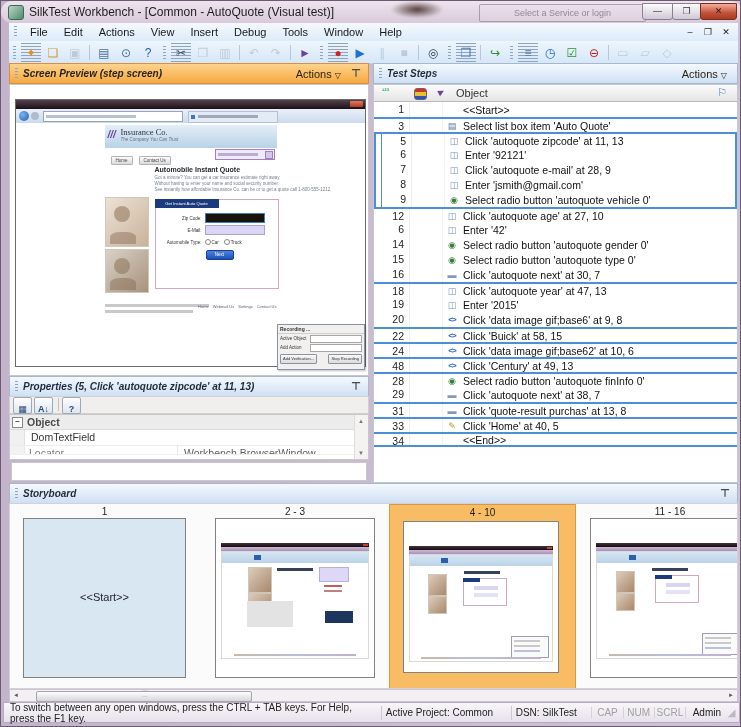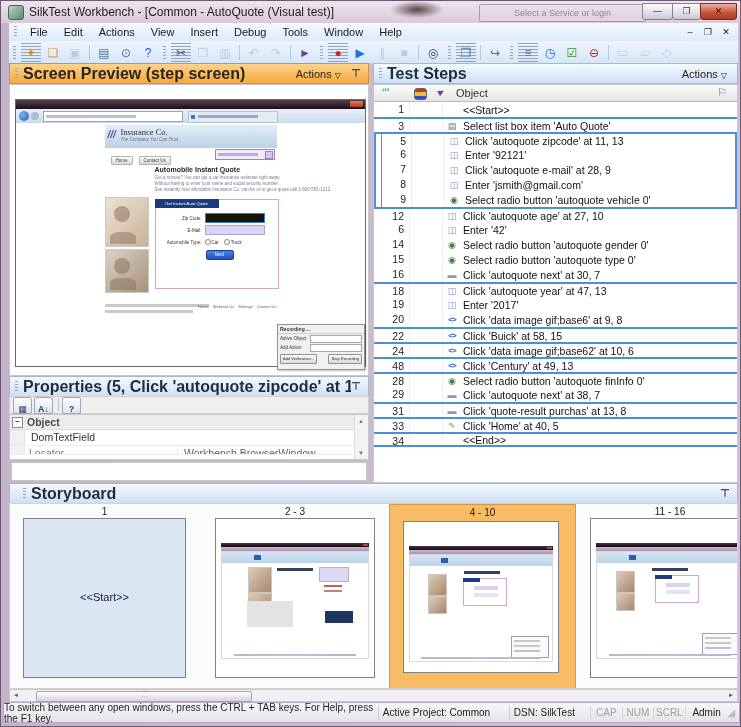--- a/index.html
+++ b/index.html
@@ -1,21 +1,21 @@
 <!DOCTYPE html>
 <html><head>
 <meta charset="utf-8">
 <style>
   html,body{margin:0;padding:0;background:#9a8aa4;}
   .win{position:relative;width:741px;height:727px;overflow:hidden;
        font-family:"Liberation Sans","DejaVu Sans",sans-serif;
        background:linear-gradient(90deg,#c3b3cb,#cfc2d6);border:1px solid #6a5a72;box-sizing:border-box;}
   
   .titlebar{position:absolute;left:0;top:0;width:741px;height:22px;
-    background:linear-gradient(#efe4ee,#d9cada);display:flex;align-items:center;}
+    background:linear-gradient(#efe4ee,#d9cada);display:flex;align-items:center;border-radius:11px;}
   .appicon{width:14px;height:13px;margin:0 5px 0 7px;border-radius:3px;
     background:linear-gradient(135deg,#bcd6c6,#4f8a6c);border:1px solid #3a6a52;}
   .title-text{font-size:12px;color:#1d1d1d;}
   .ghostbox{position:absolute;left:478px;top:3px;width:165px;height:16px;
     border:1px solid rgba(125,105,125,.55);background:rgba(235,225,235,.25);
     font-size:9px;color:rgba(95,78,95,.6);text-align:center;line-height:16px;border-radius:2px;}
   .smudge{position:absolute;left:390px;top:0;width:52px;height:17px;
     background:radial-gradient(ellipse at center,rgba(45,22,16,.8),rgba(45,22,16,0) 72%);filter:blur(1px);}
   .winbtns{position:absolute;right:5px;top:2px;display:flex;}
   .wbtn{height:15px;border:1px solid #8a7f92;border-radius:0 0 3px 3px;margin-left:-1px;
@@ -39,21 +39,21 @@
   .tb.grip{margin-left:12px;}
   .tb.grip::before{content:"";position:absolute;left:-8px;top:3px;width:3px;height:13px;
     background:repeating-linear-gradient(#8fa4bd 0 1px,transparent 1px 3px);}
   .tb.sep{margin-left:8px;}
   .tb.sep::before{content:"";position:absolute;left:-5px;top:2px;width:1px;height:15px;background:#b7c8da;}
   .tb.dis .tbi{color:#9fb0c2 !important;opacity:.55;}
   
   .panel-head{position:absolute;display:flex;align-items:center;height:21px;box-sizing:border-box;border:1px solid #b99a63;}
   .panel-head.orange{background:linear-gradient(#fdd38e,#f6a93f);border-color:#d89040;}
   .panel-head.blue{background:linear-gradient(#f4f9fe,#cfe0f4);border-color:#a8b8cc;}
-  .ph-title{flex:1;font-size:16px;font-weight:bold;color:#2a2417;white-space:nowrap;overflow:hidden;}
+  .ph-title{flex:1;font-size:10px;font-weight:bold;color:#2a2417;white-space:nowrap;overflow:hidden;font-style:italic;}
   .panel-head.blue .ph-title{color:#1e2c3c;}
   .ph-actions{font-size:11px;color:#2a2417;margin-right:10px;white-space:nowrap;}
   .ph-actions .dn{font-size:8px;}
   .pin{font-size:11px;font-weight:bold;color:#4a4a4a;margin-right:7px;}
   
   .preview{position:absolute;left:8px;top:83px;width:360px;height:292px;background:#fff;border:1px solid #c8c8c8;box-sizing:border-box;}
   
   .browser{position:absolute;left:5px;top:14px;width:349px;height:266px;border:1px solid #6b6b6b;background:#fff;}
   .bw-title{height:9px;background:linear-gradient(#54424c,#1d0f15);position:relative;}
   .bw-close{position:absolute;right:2px;top:1px;width:13px;height:6px;background:linear-gradient(#e07a5e,#b03b22);border-radius:1px;}
@@ -194,21 +194,21 @@
   
   .sb-scroll{position:absolute;left:8px;top:688px;width:729px;height:13px;background:#f2f0f3;border:1px solid #cdc5d2;box-sizing:border-box;}
   .sb-arrow{position:absolute;top:0;width:12px;height:11px;font-size:6px;color:#555;text-align:center;line-height:11px;}
   .sb-arrow.l{left:0;}.sb-arrow.r{right:0;}
   .sb-thumb{position:absolute;left:26px;top:1px;width:214px;height:9px;background:linear-gradient(#fdfdfd,#d7d7db);border:1px solid #a5a5ae;border-radius:2px;}
   .sb-thumb::after{content:"⋮⋮⋮";font-size:6px;color:#8a8a94;position:absolute;left:50%;top:0;transform:translateX(-50%) rotate(90deg);line-height:9px;}
   
   .statusbar{position:absolute;left:2px;top:701px;width:737px;height:21px;
     background:linear-gradient(#f8f6f9,#e7e2ea);border:1px solid #b5aabf;box-sizing:border-box;
     display:flex;align-items:center;font-size:10px;color:#222;}
-  .sb-msg{width:388px;}
+  .sb-msg{padding-left:6px;width:388px;}
   .sb-sep{width:1px;height:14px;background:#cfc8d4;margin:0 4px;}
   .sb-proj{width:128px;}
   .sb-dsn{width:80px;}
   .sb-fill{flex:1;}
   .kbd{width:32px;text-align:center;color:#a0a0a0;border-left:1px solid #d6d0da;}
   .kbd.on{color:#222;width:44px;}
   .rgrip{width:12px;color:#c0b6c8;font-size:10px;}
 </style>
 </head>
 <body>
@@ -551,21 +551,21 @@
         <div class="step-row gs">
           <span class="c-num">18</span>
           <span class="c-sp"></span>
           <span class="sic ic-textfield"></span>
           <span class="c-text">Click 'autoquote year' at 47, 13</span>
         </div>
         <div class="step-row">
           <span class="c-num">19</span>
           <span class="c-sp"></span>
           <span class="sic ic-textfield"></span>
-          <span class="c-text">Enter '2017'</span>
+          <span class="c-text">Enter '2015'</span>
         </div>
         <div class="step-row">
           <span class="c-num">20</span>
           <span class="c-sp"></span>
           <span class="sic ic-code"></span>
           <span class="c-text">Click 'data image gif;base6' at 9, 8</span>
         </div>
         <div class="step-row gs">
           <span class="c-num">22</span>
           <span class="c-sp"></span>
@@ -610,21 +610,21 @@
         </div>
         <div class="step-row gs last">
           <span class="c-num">34</span>
           <span class="c-sp"></span>
           <span class="sic ic-none"></span>
           <span class="c-text">&lt;&lt;End&gt;&gt;</span>
         </div>
       </div>
   </div>
 
-  <div class="panel-head blue" style="left:8px;top:482px;width:729px;padding-left:8px;">
+  <div class="panel-head blue" style="left:8px;top:482px;width:729px;">
     <span class="grip"></span>
     <span class="ph-title">Storyboard</span>
     <span class="pin">⊤</span>
   </div>
   <div class="sb-content">
 
   <div class="sb-cell kind-start">
         <div class="sb-label">1</div>
         <div class="sb-card">
           <div class="sb-start">&lt;&lt;Start&gt;&gt;</div>

